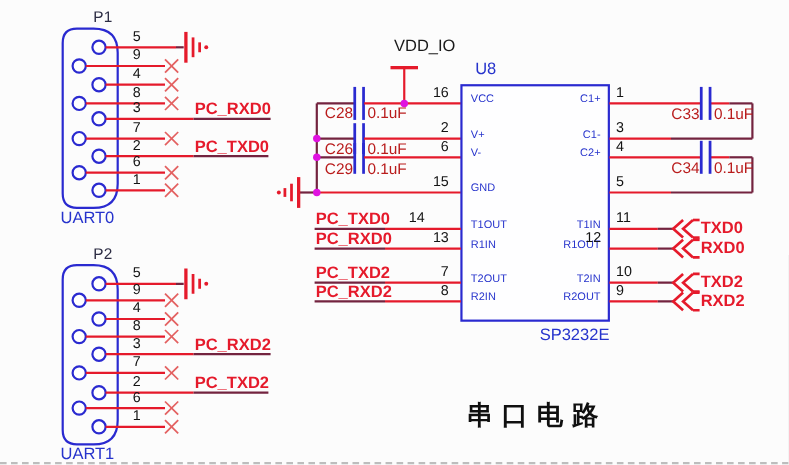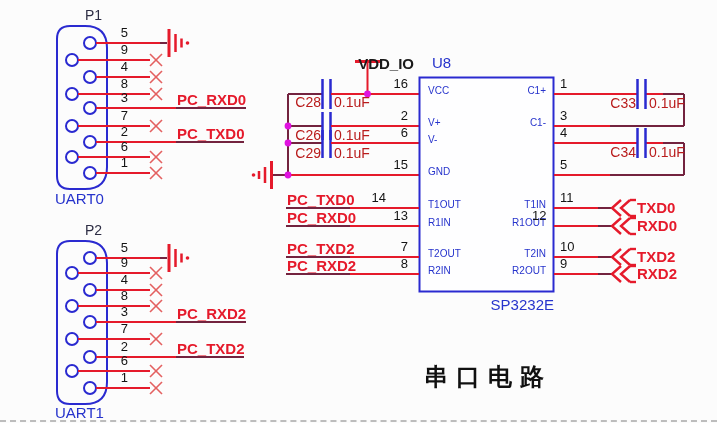--- a/index.html
+++ b/index.html
@@ -281,21 +281,21 @@
   <div class="t num right" style="left:98px;top:289px;width:30px;">8</div>
   <div class="t num right" style="left:98px;top:305px;width:30px;">3</div>
   <div class="t num right" style="left:98px;top:322px;width:30px;">7</div>
   <div class="t num right" style="left:98px;top:340px;width:30px;">2</div>
   <div class="t num right" style="left:98px;top:354px;width:30px;">6</div>
   <div class="t num right" style="left:98px;top:371px;width:30px;">1</div>
   <div class="t net" style="left:177px;top:306px;">PC_RXD2</div>
   <div class="t net" style="left:177px;top:341px;">PC_TXD2</div>
   <div class="t des" style="left:55px;top:405px;">UART1</div>
 
-  <div class="t vdd center" style="left:350px;top:56px;width:64px;font-weight:bold;">VDD_IO</div>
+  <div class="t vdd center" style="left:350px;top:34px;width:64px;">VDD_IO</div>
 
   <div class="t cap right" style="left:286px;top:95px;width:35px;">C28</div>
   <div class="t cap" style="left:334px;top:95px;">0.1uF</div>
   <div class="t cap right" style="left:286px;top:128px;width:35px;">C26</div>
   <div class="t cap" style="left:334px;top:128px;">0.1uF</div>
   <div class="t cap right" style="left:286px;top:146px;width:35px;">C29</div>
   <div class="t cap" style="left:334px;top:146px;">0.1uF</div>
   <div class="t cap right" style="left:598px;top:96px;width:38px;">C33</div>
   <div class="t cap" style="left:649px;top:96px;">0.1uF</div>
   <div class="t cap right" style="left:598px;top:145px;width:38px;">C34</div>
@@ -308,20 +308,21 @@
   <div class="t pname" style="left:428px;top:118px;">V+</div>
   <div class="t pname" style="left:428px;top:135px;">V-</div>
   <div class="t pname" style="left:428px;top:167px;">GND</div>
   <div class="t pname" style="left:428px;top:200px;">T1OUT</div>
   <div class="t pname" style="left:428px;top:218px;">R1IN</div>
   <div class="t pname" style="left:428px;top:249px;">T2OUT</div>
   <div class="t pname" style="left:428px;top:266px;">R2IN</div>
 
   <div class="t pname right" style="left:466px;top:86px;width:80px;">C1+</div>
   <div class="t pname right" style="left:466px;top:118px;width:80px;">C1-</div>
+  <div class="t pname right" style="left:466px;top:135px;width:80px;">C2+</div>
   <div class="t pname right" style="left:466px;top:200px;width:80px;">T1IN</div>
   <div class="t pname right" style="left:466px;top:218px;width:80px;">R1OUT</div>
   <div class="t pname right" style="left:466px;top:249px;width:80px;">T2IN</div>
   <div class="t pname right" style="left:466px;top:266px;width:80px;">R2OUT</div>
 
   <div class="t num right" style="left:378px;top:77px;width:30px;">16</div>
   <div class="t num right" style="left:378px;top:109px;width:30px;">2</div>
   <div class="t num right" style="left:378px;top:126px;width:30px;">6</div>
   <div class="t num right" style="left:378px;top:158px;width:30px;">15</div>
   <div class="t num right" style="left:356px;top:191px;width:30px;">14</div>

